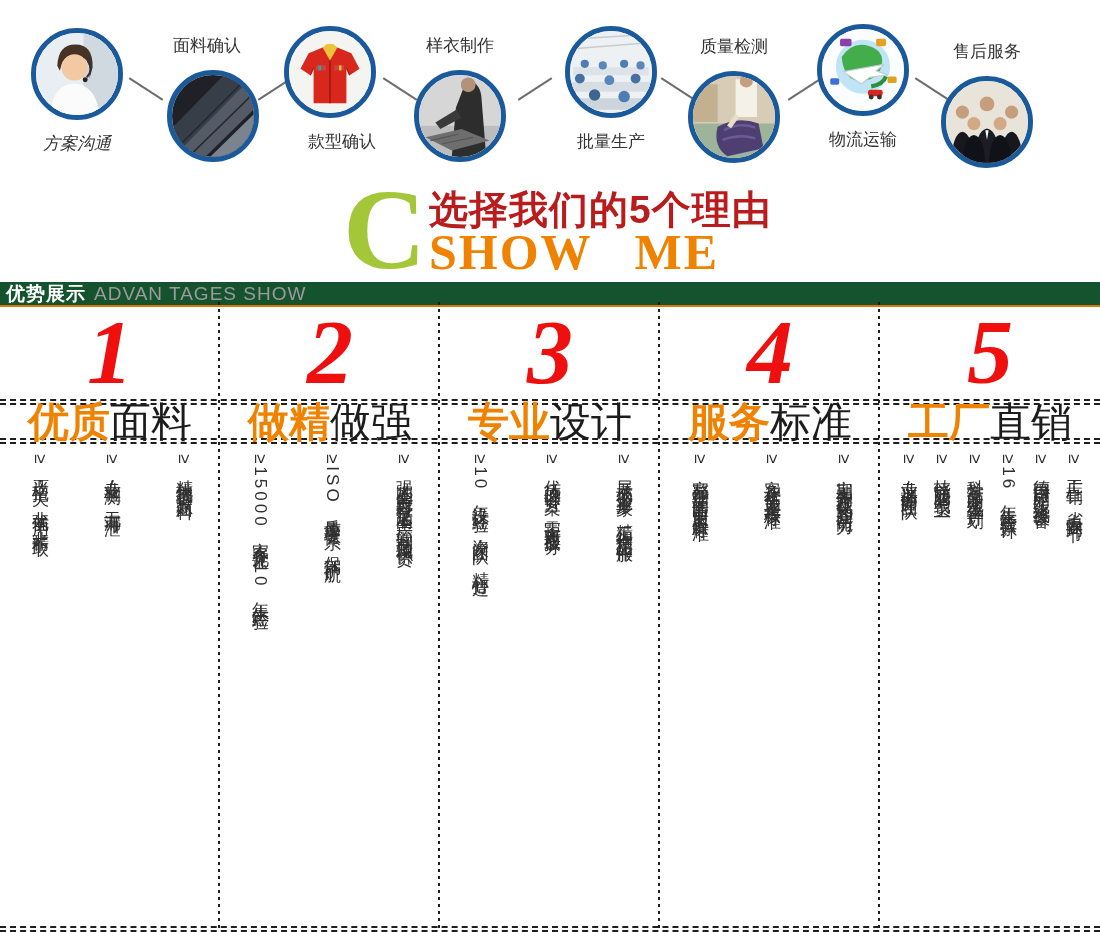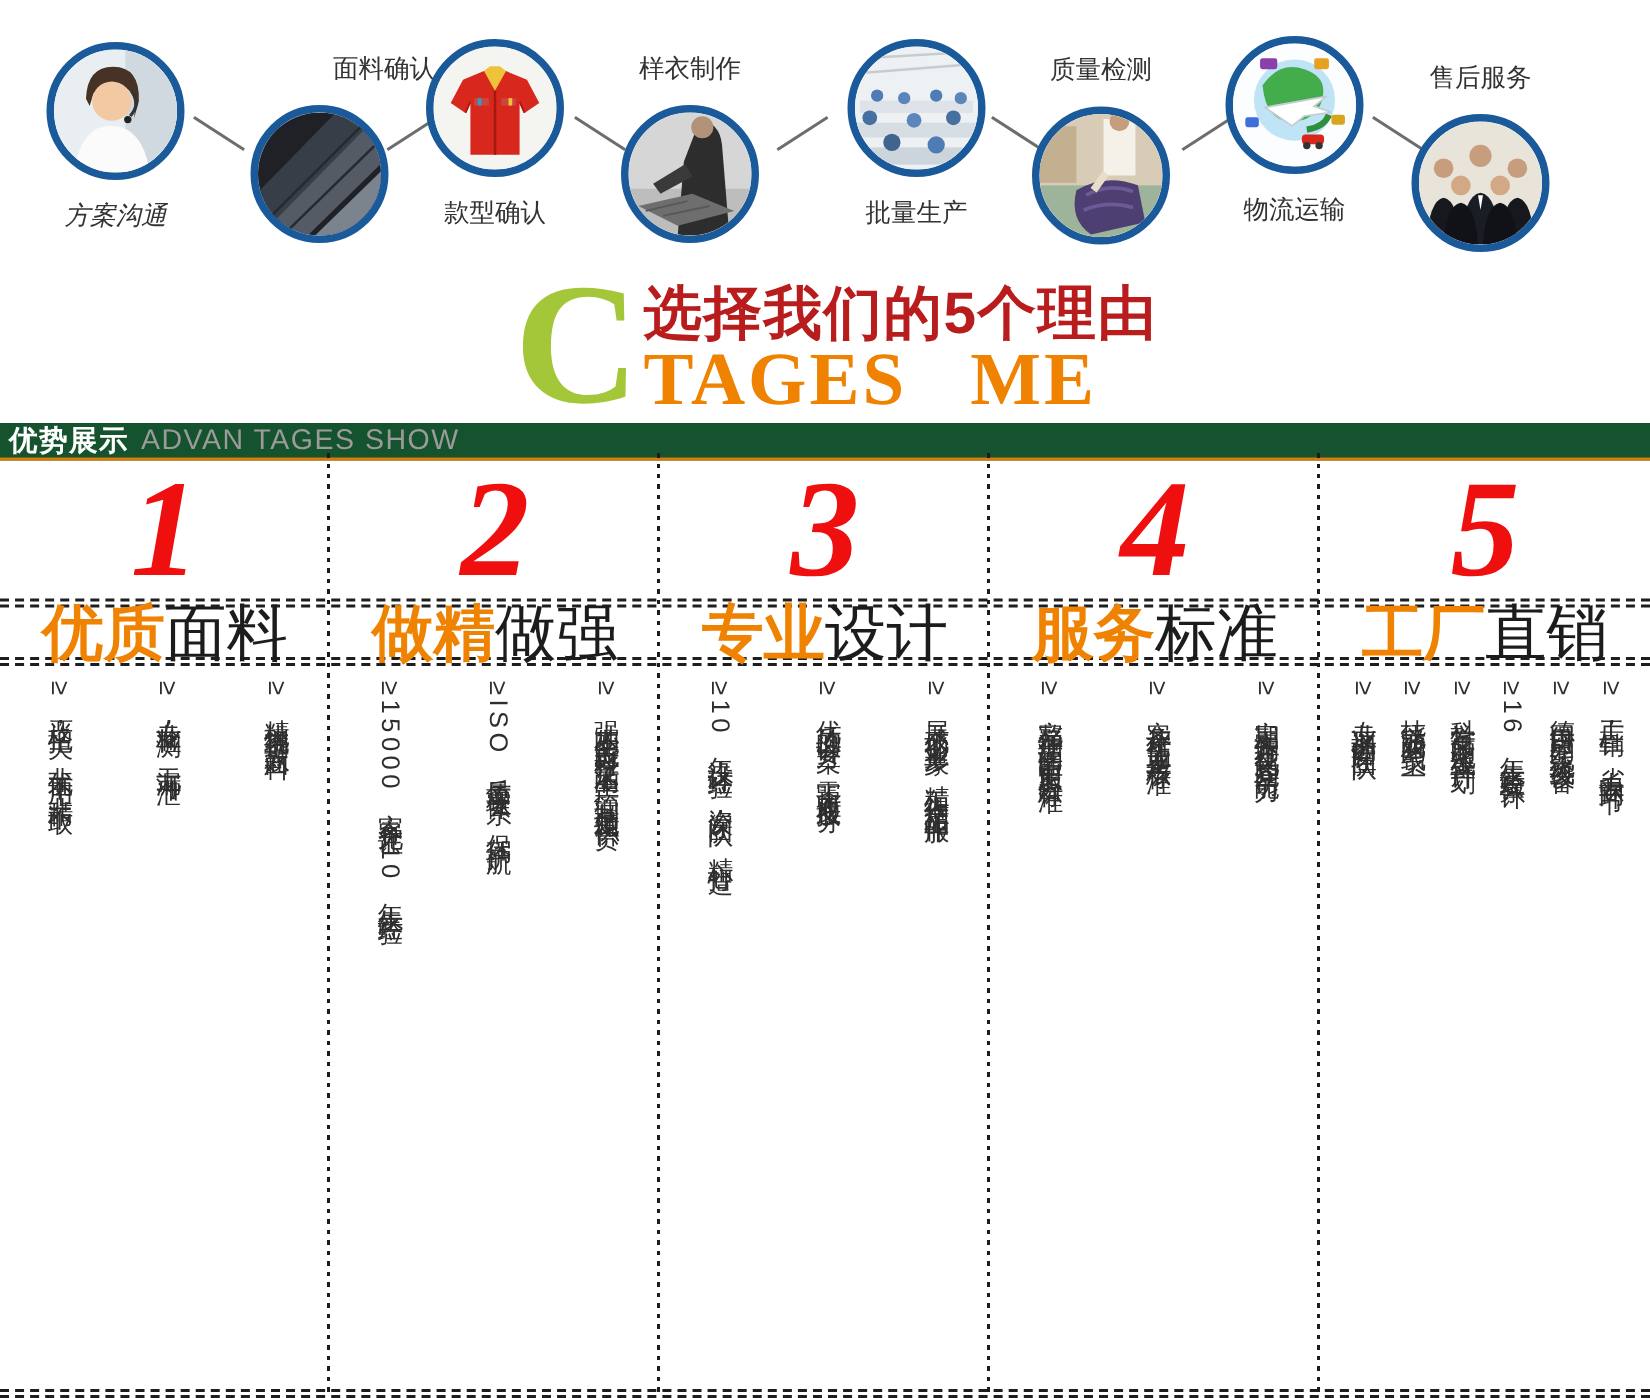--- a/index.html
+++ b/index.html
@@ -75,37 +75,37 @@
 
     <div class="circ" style="left:167px;top:70px;">
       <svg viewBox="0 0 100 100">
         <rect width="100" height="100" fill="#1f2126"></rect>
         <path d="M-10 75 L75 -12 L100 6 L6 103 Z" fill="#383e47"></path>
         <path d="M-6 108 L96 4 L114 28 L22 118 Z" fill="#545b66"></path>
         <path d="M30 116 L114 34 L120 72 L58 124 Z" fill="#7b838e"></path>
         <path d="M5 90 L88 7 M18 102 L104 18" stroke="#262a30" stroke-width="2" fill="none"></path>
       </svg>
     </div>
-    <div class="flabel" style="left:150px;top:34px;text-align:right;">面料确认</div>
+    <div class="flabel" style="left:137px;top:34px;">面料确认</div>
     <div class="conn" style="left:255px;top:88px;transform:rotate(-33deg);"></div>
 
     <div class="circ" style="left:284px;top:26px;">
       <svg viewBox="0 0 100 100">
         <rect width="100" height="100" fill="#f4f4f1"></rect>
         <path d="M41 20 L24 27 L14 46 L26 54 L30 45 L30 88 L70 88 L70 45 L74 54 L86 46 L76 27 L59 20 Z" fill="#d8271d"></path>
         <path d="M41 20 L50 36 L59 20 L54 16 L46 16 Z" fill="#efc23b"></path>
         <path d="M50 36 L50 88" stroke="#a31910" stroke-width="2"></path>
         <rect x="33" y="42" width="12" height="6" fill="#c9463e"></rect>
         <rect x="55" y="42" width="12" height="6" fill="#c9463e"></rect>
         <rect x="36" y="42" width="3" height="6" fill="#2da0c8"></rect>
         <rect x="61" y="42" width="3" height="6" fill="#efc23b"></rect>
         <path d="M26 54 L30 45 M74 54 L70 45" stroke="#a31910" stroke-width="1.5"></path>
       </svg>
     </div>
-    <div class="flabel" style="left:260px;top:130px;">款型确认</div>
+    <div class="flabel" style="left:272px;top:130px;">款型确认</div>
     <div class="conn" style="left:380px;top:88px;transform:rotate(33deg);"></div>
 
     <div class="circ" style="left:414px;top:70px;">
       <svg viewBox="0 0 100 100">
         <rect width="100" height="100" fill="#d6d6d6"></rect>
         <rect y="62" width="100" height="38" fill="#bdbdbd"></rect>
         <path d="M58 6 q16 2 18 20 l6 74 L40 100 L45 40 Z" fill="#2d2d2d"></path>
         <circle cx="60" cy="12" r="9" fill="#b29278"></circle>
         <path d="M46 42 L20 58 L26 66 L52 52 Z" fill="#3a3a3a"></path>
         <path d="M8 76 L52 66 L86 80 L40 92 Z" fill="#6e6e6e"></path>
@@ -185,21 +185,21 @@
           <path d="M52 100 q2-32 14-34 q12 2 14 34 z" fill="#101217"></path>
         <path d="M48 60 L50 72 L52 60 Z" fill="#fff"></path>
       </svg>
     </div>
     <div class="flabel" style="left:917px;top:40px;">售后服务</div>
   </div>
 
   <div class="headline">
     <div class="bigC">C</div>
     <div class="cnTitle">选择我们的5个理由</div>
-    <div class="enTitle"><span>TAGES</span><span class="me">ME</span></div>
+    <div class="enTitle"><span>SHOW</span><span class="me">ME</span></div>
   </div>
 
   <div class="banner">
     <span class="cn">优势展示</span>
     <span class="en">ADVAN TAGES SHOW</span>
   </div>
 
   <div class="cols">
 
     <div class="vdiv" style="left:218px;"></div>

